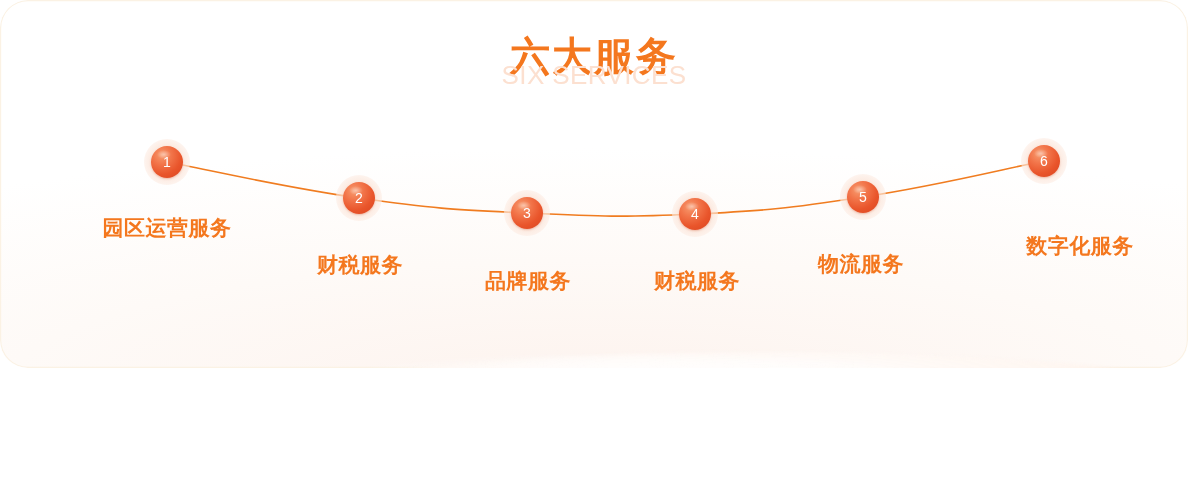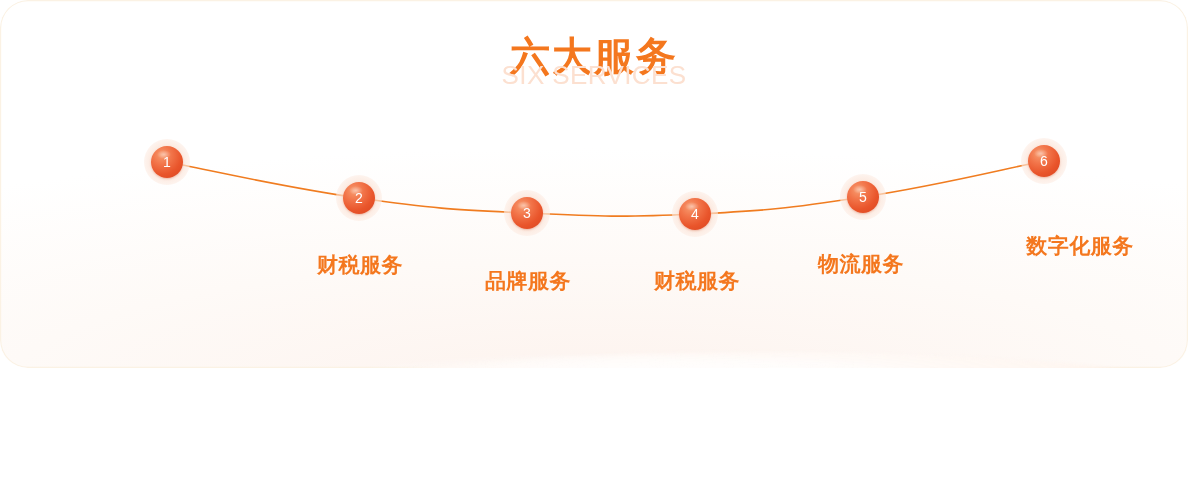--- a/index.html
+++ b/index.html
@@ -207,19 +207,20 @@
     <div class="node-core">
       <span class="node-num">5</span>
     </div>
   </div>
   <div class="node" style="left:1044px; top:161px;">
     <div class="node-core">
       <span class="node-num">6</span>
     </div>
   </div>
 
+  <div class="node-label" style="left:167px; top:217px;">园区运营服务</div>
   <div class="node-label" style="left:360px; top:254px;text-align:center;">财税服务</div>
   <div class="node-label" style="left:528px; top:270px;text-align:right;">品牌服务</div>
   <div class="node-label" style="left:697px; top:270px;">财税服务</div>
   <div class="node-label" style="left:861px; top:253px;">物流服务</div>
   <div class="node-label" style="left:1044px; top:235px;margin-left:36px;">数字化服务</div>
 
 </div>
 
 </body></html>

